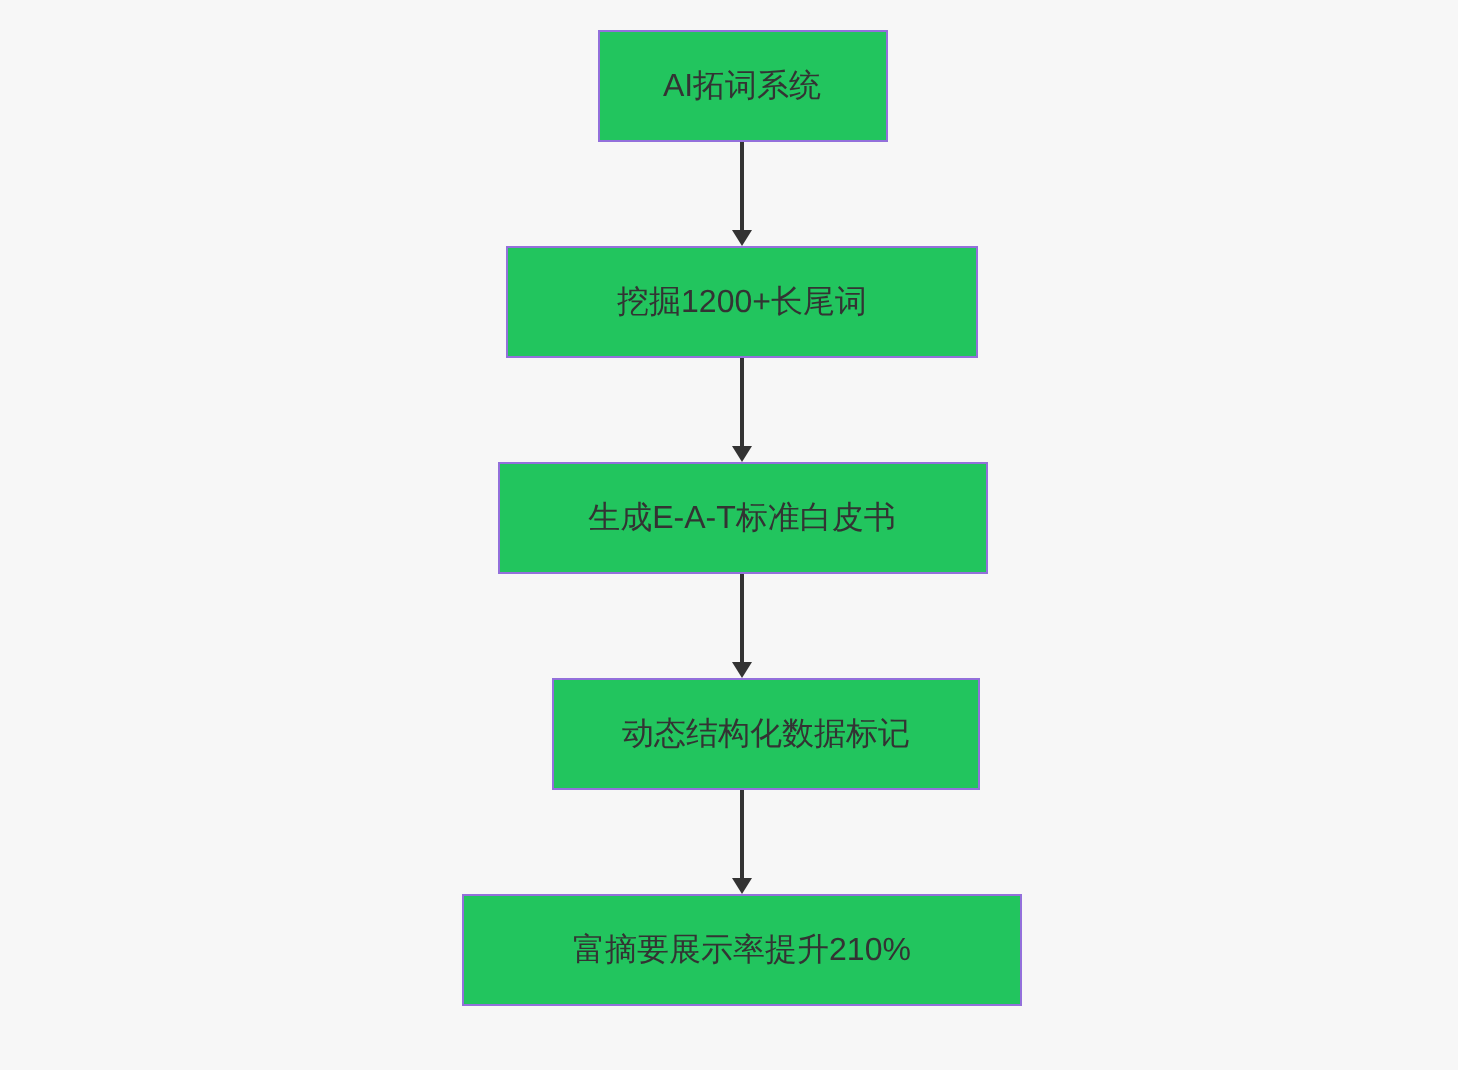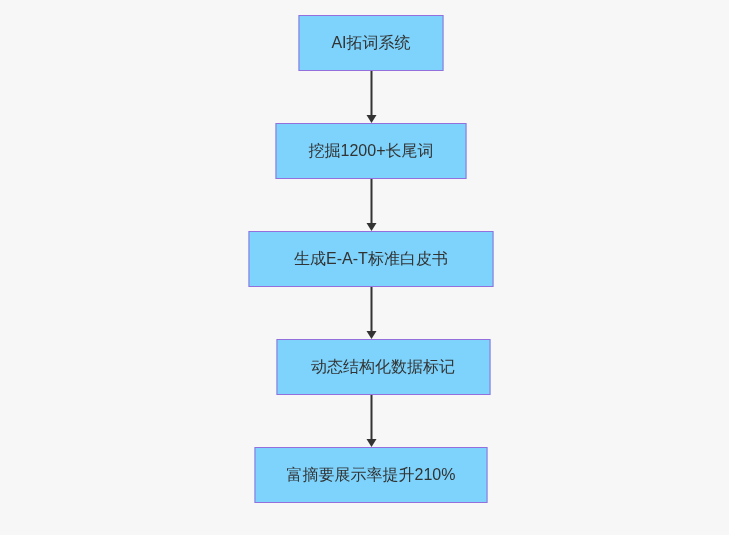--- a/index.html
+++ b/index.html
@@ -22,32 +22,32 @@
     display: flex;
     flex-direction: column;
     align-items: center;
   }
   .node {
     box-sizing: border-box;
     height: 56px;
     display: flex;
     align-items: center;
     justify-content: center;
-    background: #7dd3fc;
+    background: #22c55e;
     border: 1px solid #9370db;
     color: #333333;
     font-size: 16px;
     white-space: nowrap;
     text-align: right;
   }
   .w1 { width: 145px; }
-  .w2 { width: 191px; }
+  .w2 { width: 236px; }
   .w3 { width: 245px; }
   .w4 { width: 214px; margin-left: 24px; }
-  .w5 { width: 233px; }
+  .w5 { width: 280px; }
   .arrow {
     height: 52px;
     display: flex;
     flex-direction: column;
     align-items: center;
   }
   .arrow .line {
     width: 2px;
     flex: 1;
     background: #333333;

